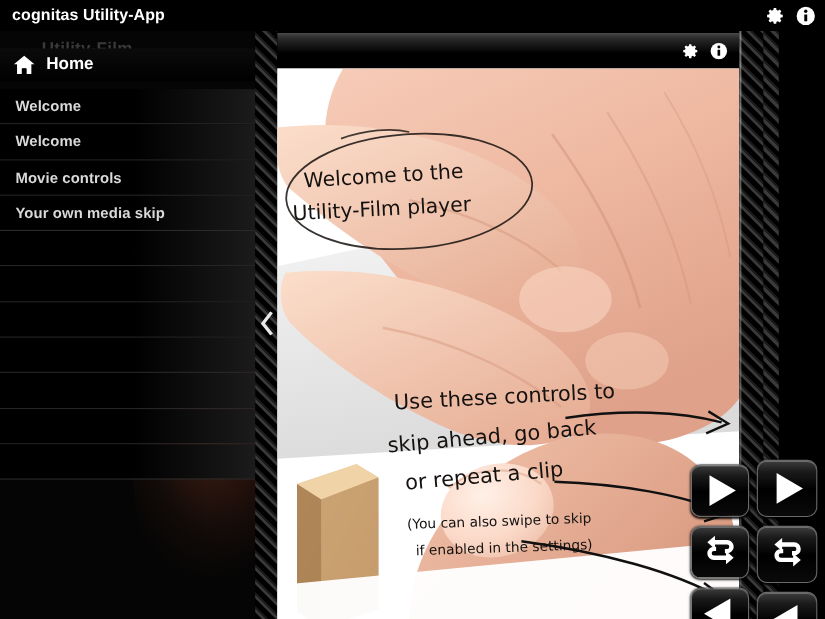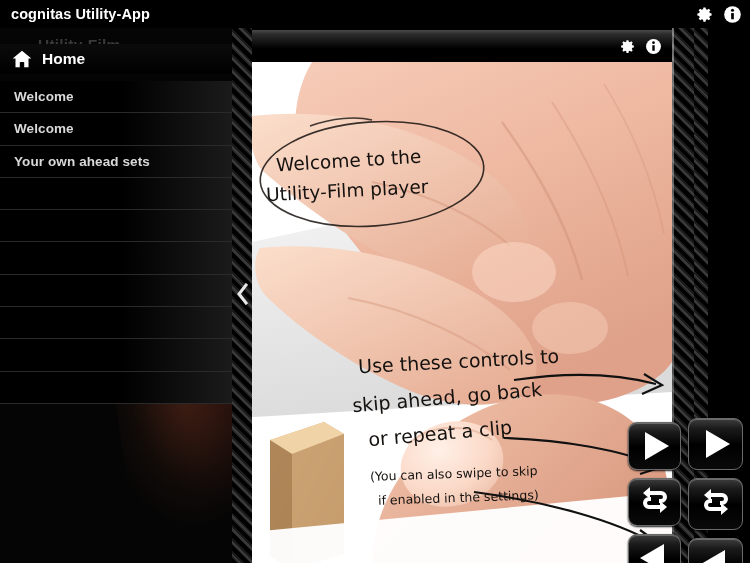--- a/index.html
+++ b/index.html
@@ -217,21 +217,24 @@
     </div>
 
     <div id="nav-list">
         <div class="nav-row">
           <span class="lbl">Welcome</span>
         </div>
         <div class="nav-row">
           <span class="lbl">Welcome</span>
         </div>
         <div class="nav-row">
-          <span class="lbl">Your own ahead sets</span>
+          <span class="lbl">Movie controls</span>
+        </div>
+        <div class="nav-row">
+          <span class="lbl">Your own media skip</span>
         </div>
         <div class="nav-row empty"></div>
         <div class="nav-row empty"></div>
         <div class="nav-row empty"></div>
         <div class="nav-row empty"></div>
         <div class="nav-row empty"></div>
         <div class="nav-row empty"></div>
         <div class="nav-row empty"></div>
       </div>
   </div>

